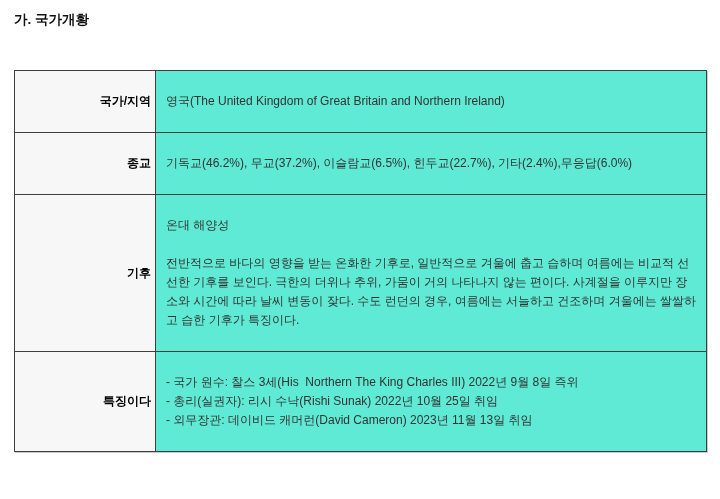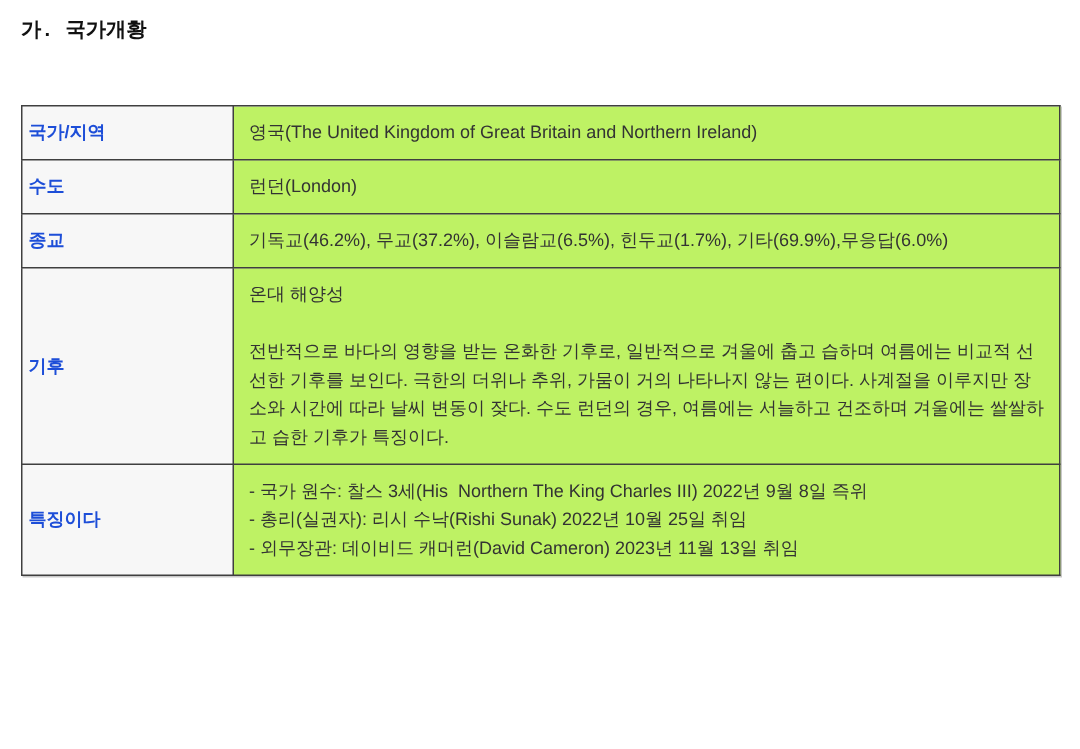--- a/index.html
+++ b/index.html
@@ -17,50 +17,49 @@
     font-family:"Liberation Sans","DejaVu Sans",sans-serif;
     color:var(--text-color);
     overflow:hidden;
   }
   .doc-title{
     margin:11px 0 0 14px;
     font-size:13.5px;
     font-weight:bold;
     color:var(--title-color);
     letter-spacing:0;
-    font-family:Liberation Mono, monospace;
   }
   table.country-table{
     border-collapse:collapse;
     table-layout:fixed;
     width:693px;
     margin:41px 0 0 14px;
     border:1.5px solid var(--border-color);
     box-shadow:1px 1px 0 #c9c9c9;
   }
   .country-table th,
   .country-table td{
     border:1px solid var(--border-color);
     font-size:12px;
     line-height:19px;
     vertical-align:middle;
   }
   .country-table th{
     width:141px;
     background:var(--label-bg);
     font-weight:bold;
-    text-align:left;
-    color:#1d4ed8;
+    text-align:right;
+    color:#000000;
     padding:0 4px;
   }
   .country-table td{
-    padding:8px 10px;
+    padding:21px 10px;
     white-space:pre-wrap;
     word-break:break-all;
-    background:#bef264;
+    background:#5eead4;
   }
   tr.h-short{height:34px;}
   tr.h-climate{height:118px;}
   tr.h-heads{height:68px;}
 </style>
 </head>
 <body>
 
 <h1 class="doc-title">가. 국가개황</h1>
 
@@ -68,26 +67,22 @@
   <colgroup>
     <col style="width:141px">
     <col>
   </colgroup>
   <tbody>
     <tr class="h-short">
       <th>국가/지역</th>
       <td>영국(The United Kingdom of Great Britain and Northern Ireland)</td>
     </tr>
     <tr class="h-short">
-      <th>수도</th>
-      <td>런던(London)</td>
-    </tr>
-    <tr class="h-short">
       <th>종교</th>
-      <td>기독교(46.2%), 무교(37.2%), 이슬람교(6.5%), 힌두교(1.7%), 기타(69.9%),무응답(6.0%)</td>
+      <td>기독교(46.2%), 무교(37.2%), 이슬람교(6.5%), 힌두교(22.7%), 기타(2.4%),무응답(6.0%)</td>
     </tr>
     <tr class="h-climate">
       <th>기후</th>
       <td>온대 해양성
 
 전반적으로 바다의 영향을 받는 온화한 기후로, 일반적으로 겨울에 춥고 습하며 여름에는 비교적 선선한 기후를 보인다. 극한의 더위나 추위, 가뭄이 거의 나타나지 않는 편이다. 사계절을 이루지만 장소와 시간에 따라 날씨 변동이 잦다. 수도 런던의 경우, 여름에는 서늘하고 건조하며 겨울에는 쌀쌀하고 습한 기후가 특징이다.</td>
     </tr>
     <tr class="h-heads">
       <th>특징이다</th>
       <td>- 국가 원수: 찰스 3세(His  Northern The King Charles III) 2022년 9월 8일 즉위

